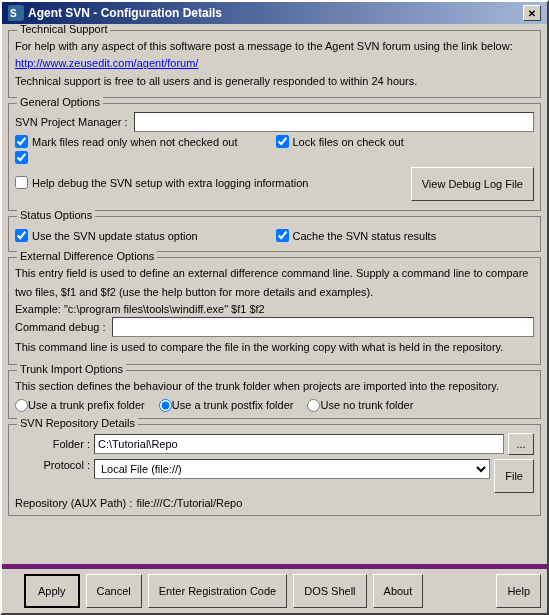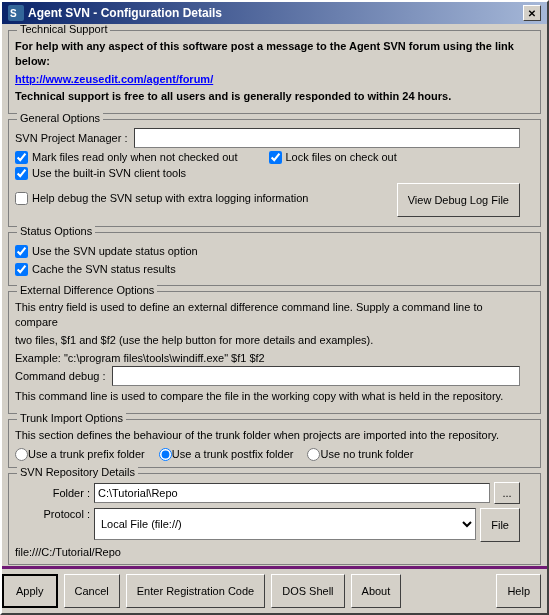--- a/index.html
+++ b/index.html
@@ -64,21 +64,21 @@
     .content {
       flex: 1;
       padding: 6px;
       display: flex;
       flex-direction: column;
       gap: 5px;
       overflow: hidden;
     }
     .group-box {
       border: 1px solid #808080;
-      padding: 4px 20px 6px 6px;
+      padding: 4px 6px 6px 6px;
       position: relative;
       background: #d4d0c8;
     }
     .group-box-title {
       position: absolute;
       top: -8px;
       left: 8px;
       background: #d4d0c8;
       padding: 0 3px;
       font-size: 11px;
@@ -87,21 +87,20 @@
       margin-top: 4px;
     }
     .link-text {
       color: #0000ff;
       text-decoration: underline;
       cursor: pointer;
     }
     .text-line {
       margin-bottom: 2px;
       line-height: 1.4;
-      font-weight: bold;
     }
     .row {
       display: flex;
       align-items: center;
       gap: 6px;
       margin-bottom: 3px;
     }
     .label {
       white-space: nowrap;
     }
@@ -140,40 +139,40 @@
       padding: 2px 10px;
       font-size: 11px;
       font-family: 'Tahoma', 'Arial', sans-serif;
       cursor: pointer;
       height: 34px;
       white-space: nowrap;
     }
     .bottom-bar {
       display: flex;
       gap: 6px;
-      padding: 5px 6px 5px 0;
-      background: #d4d0c8;
-      border-top: 3px solid #701a75;
+      padding: 5px 6px 5px 22px;
+      background: #d4d0c8;
+      border-top: 5px solid #701a75;
       align-items: center;
     }
     .radio-row {
       display: flex;
       align-items: center;
       gap: 0;
     }
     input[type="radio"] {
       margin: 0;
       cursor: pointer;
     }
     select {
       background: #fff;
       border: 1px solid #808080;
       border-top-color: #404040;
       border-left-color: #404040;
-      height: 32px;
+      height: 20px;
       font-size: 11px;
       font-family: 'Tahoma', 'Arial', sans-serif;
       padding: 0 2px;
     }
     .folder-row {
       display: flex;
       align-items: center;
       gap: 4px;
       margin-bottom: 4px;
     }
@@ -247,35 +246,34 @@
             <input type="checkbox" id="cb1" checked="" style="">
             <label for="cb1">Mark files read only when not checked out</label>
           </div>
           <div class="checkbox-row">
             <input type="checkbox" id="cb2" checked="" style="">
             <label for="cb2">Lock files on check out</label>
           </div>
         </div>
         <div class="checkbox-row">
           <input type="checkbox" id="cb3" checked="" style="">
-          <label for="cb3">Use the built-in SVN client tools</label>
         </div>
         <div class="row" style="justify-content:space-between;">
           <div class="checkbox-row">
             <input type="checkbox" id="cb4" style="">
             <label for="cb4">Help debug the SVN setup with extra logging information</label>
           </div>
           <button class="win-btn">View Debug Log File</button>
         </div>
       </div>
     </div>
 
     <div class="group-box">
       <span class="group-box-title">Status Options</span>
-      <div class="group-content two-col status-group" style="display:grid;grid-template-columns:1fr;gap:2px;padding-top:4px;">
+      <div class="group-content two-col status-group" style="display:grid;grid-template-columns:1fr 1fr;gap:2px;padding-top:4px;">
         <div class="checkbox-row">
           <input type="checkbox" id="scb1" checked="" style="">
           <label for="scb1">Use the SVN update status option</label>
         </div>
         <div class="checkbox-row">
           <input type="checkbox" id="scb2" checked="" style="">
           <label for="scb2">Cache the SVN status results</label>
         </div>
       </div>
     </div>
@@ -327,20 +325,21 @@
           <button class="win-btn small-btn">...</button>
         </div>
         <div class="protocol-row">
           <span class="label" style="min-width:75px;text-align:right;">Protocol :</span>
           <select style="flex:1;">
             <option>Local File (file://)</option>
           </select>
           <button class="win-btn">File</button>
         </div>
         <div class="aux-row">
+          <span class="label">Repository (AUX Path) :</span>
           <span>file:///C:/Tutorial/Repo</span>
         </div>
       </div>
     </div>
 
   </div>
 
   <div class="bottom-bar">
     <button class="win-btn" style="border:2px solid #000;padding:2px 12px;">Apply</button>
     <button class="win-btn">Cancel</button>

